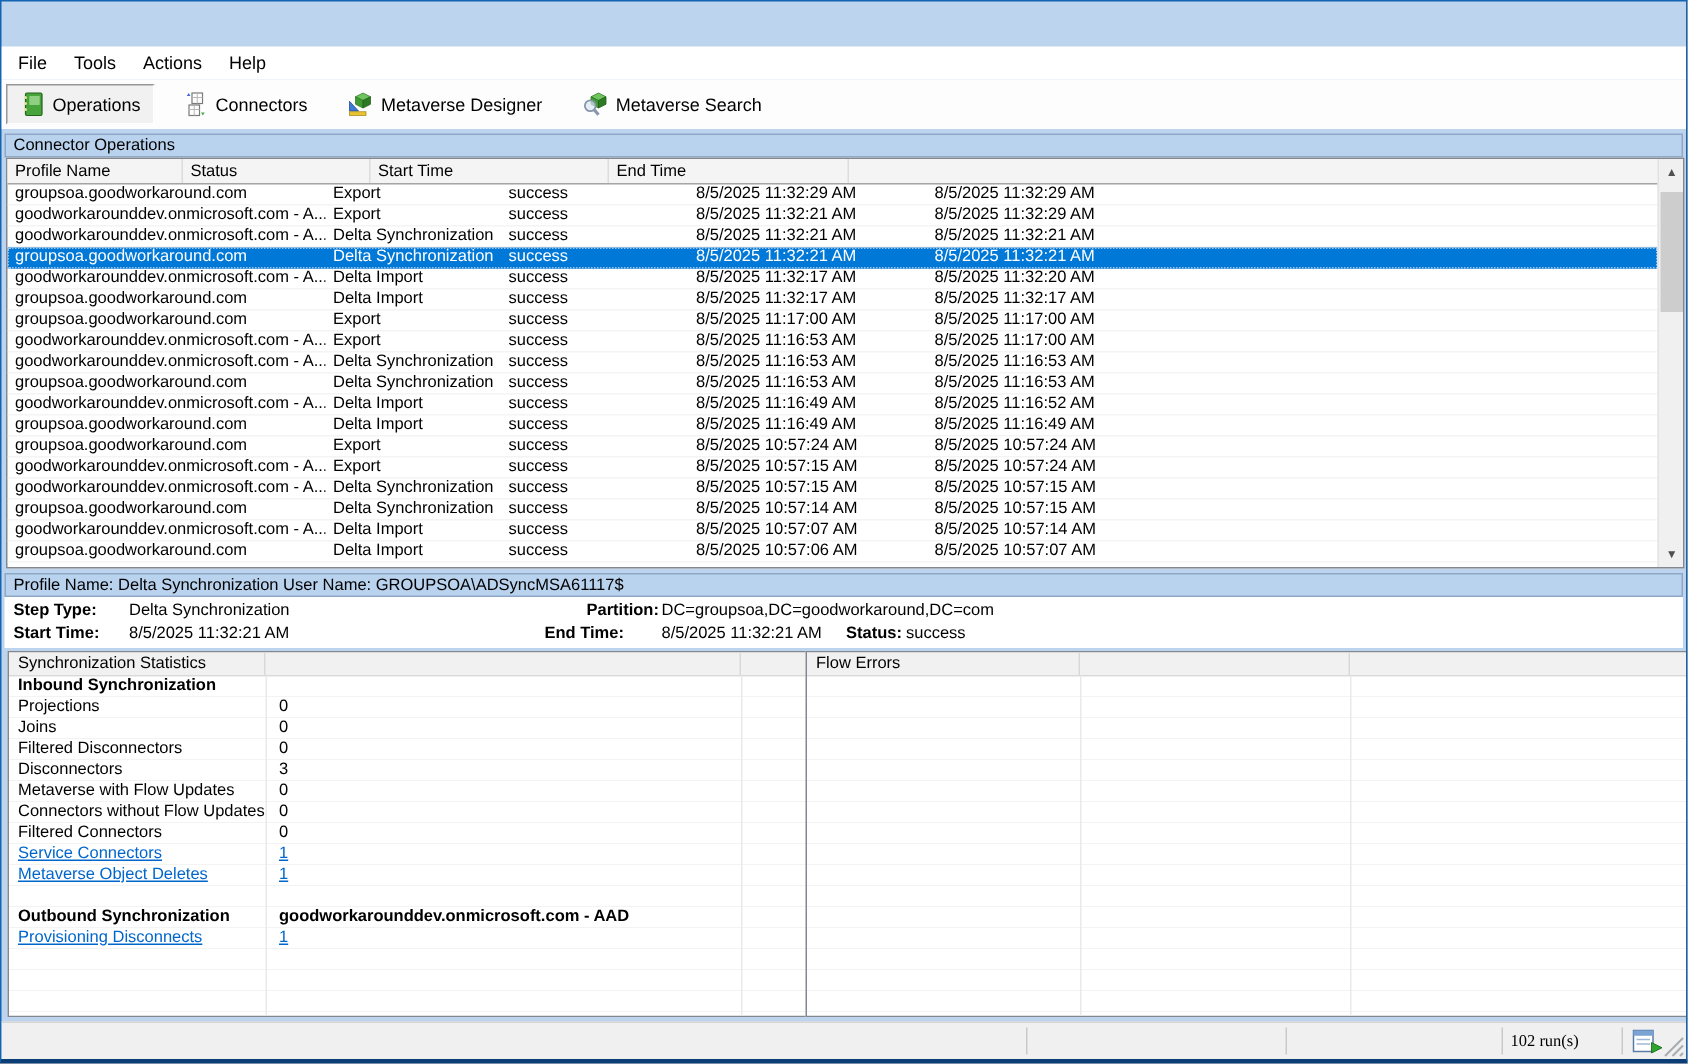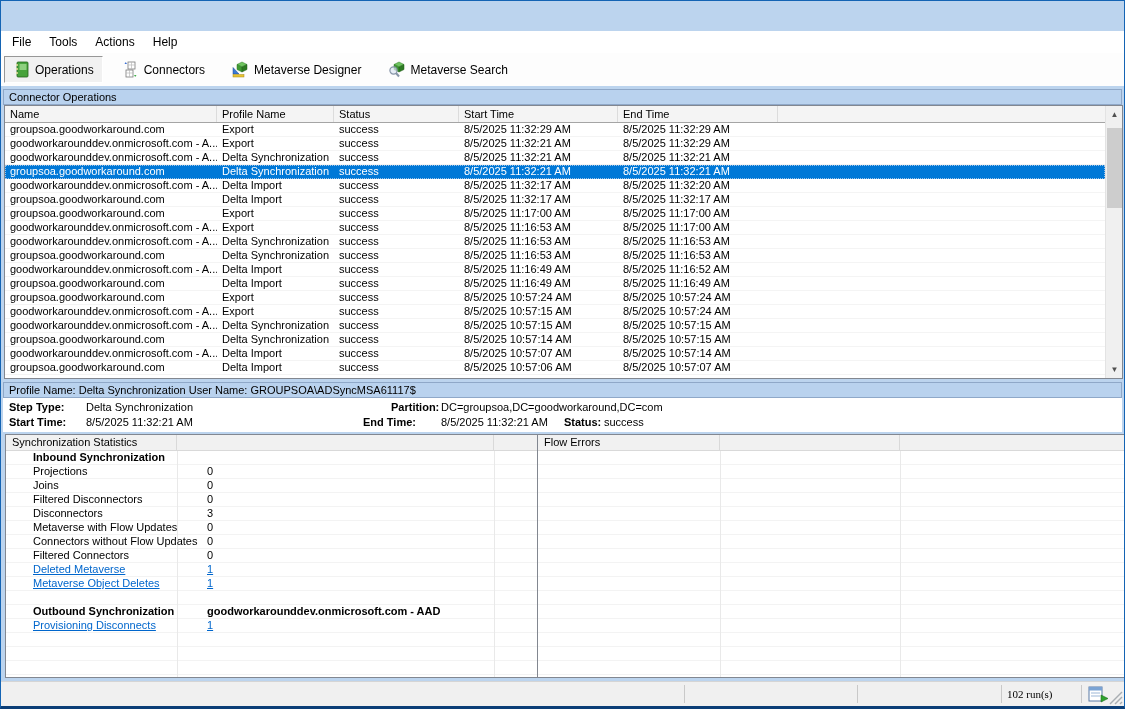--- a/index.html
+++ b/index.html
@@ -53,21 +53,21 @@
   .detail { position:absolute; left:2px; right:2px; top:397px; height:34px; background:#fff; }
   .dl { position:absolute; font-weight:bold; white-space:nowrap; }
   .dv { position:absolute; white-space:nowrap; }
   
   .panel { position:absolute; top:433px; height:244px; background:#fff; border:1px solid #828790; }
   .statspanel { left:4px; width:536px; }
   .flowpanel { left:536px; width:610px; }
   .phead { display:flex; height:16px; background:#f1f1f1; border-bottom:1px solid #d9d9d9; }
   .phcell { padding:1px 0 0 6px; border-right:1px solid #d9d9d9; overflow:hidden; white-space:nowrap; }
   .pbody { position:absolute; left:0; right:0; top:16px; bottom:0;
-           background:repeating-linear-gradient(to bottom, #fff 0 13px, #f3f3f3 13px 14px);padding-left:21px; }
+           background:repeating-linear-gradient(to bottom, #fff 0 13px, #f3f3f3 13px 14px); }
   .vline { position:absolute; top:0; bottom:0; width:1px; background:#e9e9e9; }
   .srow { position:relative; height:14px; line-height:13px; white-space:nowrap; }
   .slabel { position:absolute; left:6px; }
   .svalue { position:absolute; left:180px; }
   .srow.bold { font-weight:bold; }
   .link { color:#0066cc; text-decoration:underline; }
   
   .statusbar { position:absolute; left:0; right:0; bottom:0; height:25px; background:#f0f0f0; border-top:1px solid #d5d5d5;font-family:Liberation Serif, serif; }
   .sbsep { position:absolute; top:3px; bottom:3px; width:1px; background:#c9c9c9; }
   .sbtext { position:absolute; top:6px; left:1006px; }
@@ -133,21 +133,20 @@
         <line x1="8" y1="12" x2="11" y2="15.5" stroke="#8795a8" stroke-width="2"></line>
       </svg>
       <span>Metaverse Search</span>
     </div>
   </div>
 
   <div class="caption cap1">Connector Operations</div>
 
   <div class="tablepanel">
     <div class="thead">
-      <div class="thcell c0">Name</div>
       <div class="thcell c1">Profile Name</div>
       <div class="thcell c2">Status</div>
       <div class="thcell c3">Start Time</div>
       <div class="thcell c4">End Time</div>
       <div class="thcell chrest"></div>
     </div>
     <div class="tbody">
         <div class="trow">
           <div class="tcell c0">groupsoa.goodworkaround.com</div>
           <div class="tcell c1">Export</div>
@@ -332,21 +331,21 @@
         </div>
         <div class="srow ">
           <span class="slabel">Connectors without Flow Updates</span>
           <span class="svalue">0</span>
         </div>
         <div class="srow ">
           <span class="slabel">Filtered Connectors</span>
           <span class="svalue">0</span>
         </div>
         <div class="srow link">
-          <span class="slabel link">Deleted Metaverse</span>
+          <span class="slabel link">Service Connectors</span>
           <span class="svalue link">1</span>
         </div>
         <div class="srow link">
           <span class="slabel link">Metaverse Object Deletes</span>
           <span class="svalue link">1</span>
         </div>
         <div class="srow blank">
           <span class="slabel"></span>
           <span class="svalue"></span>
         </div>

